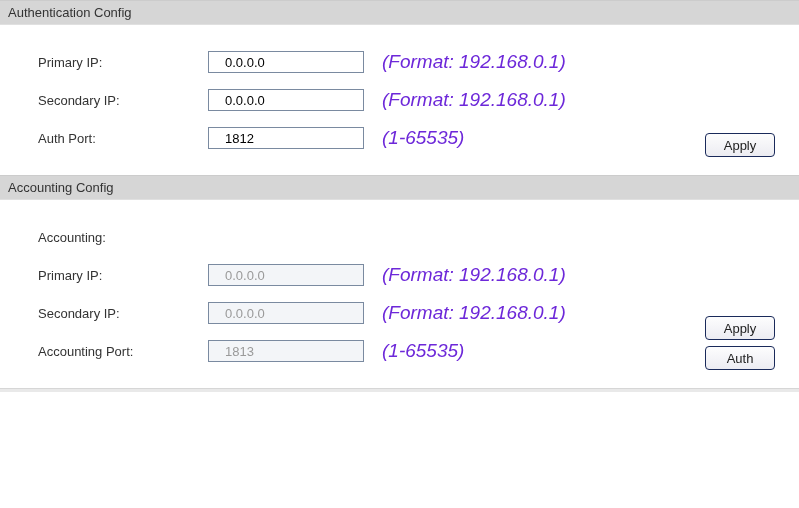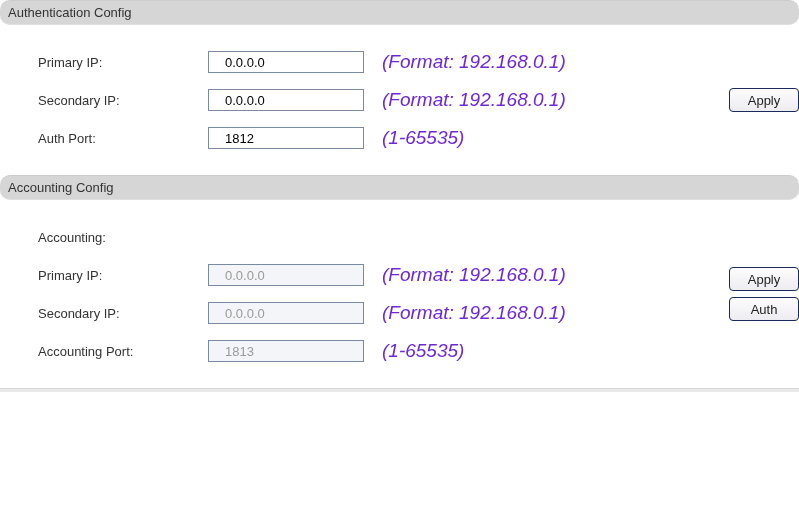--- a/index.html
+++ b/index.html
@@ -12,37 +12,37 @@
     background: #fff;
     width: 799px;
   }
   .section-header {
     background: #d6d6d6;
     border-top: 1px solid #ccc;
     border-bottom: 1px solid #e0e0e0;
     padding: 4px 8px;
     font-size: 13px;
     color: #333;
-    border-radius: 10px;
   }
   .section-body {
     padding: 18px 0 18px 0;
     display: flex;
+    align-items: flex-end;
   }
   .fields-col {
     flex: 0 0 auto;
     padding-left: 38px;
   }
   .actions-col {
     flex: 1 1 auto;
     display: flex;
     flex-direction: column;
     justify-content: center;
     align-items: flex-end;
-    padding-right: 0;
+    padding-right: 24px;
     gap: 6px;
   }
   .row {
     display: flex;
     align-items: center;
     height: 38px;
   }
   .label-cell {
     width: 170px;
     font-size: 13px;

